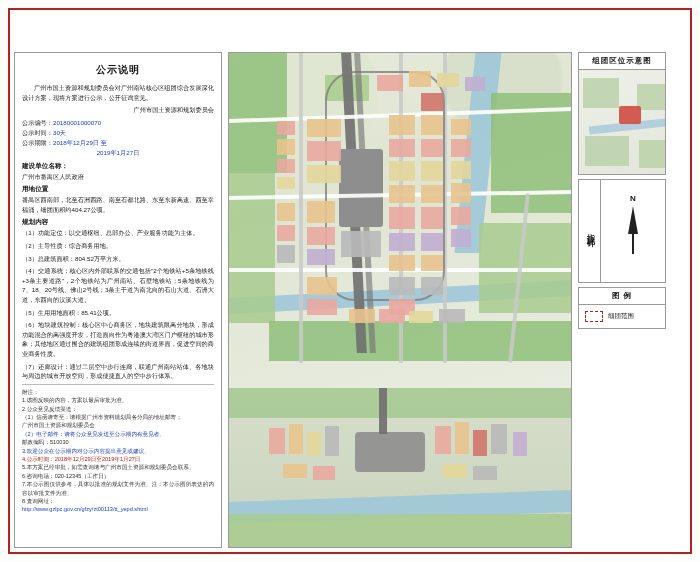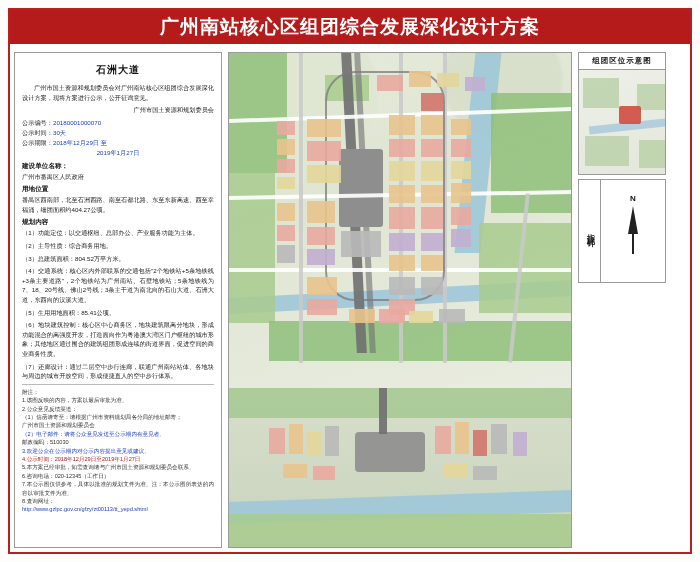--- a/index.html
+++ b/index.html
@@ -225,26 +225,23 @@
     position:absolute;left:8px;bottom:6px;
     font-size:5.5px;color:#222;
   }
 </style>
 </head>
 <body>
 
 <div class="page">
   <div class="outer-frame"></div>
 
-  <div class="title-bar">
-    <span class="title-text">广州南站核心区组团综合发展深化设计方案</span>
-  </div>
 
   <div class="left-panel">
-    <div class="panel-heading">石洲大道</div>
+    <div class="panel-heading">公示说明</div>
     <p class="para indent">广州市国土资源和规划委员会对广州南站核心区组团综合发展深化设计方案，现将方案进行公示，公开征询意见。</p>
     <p class="para right">广州市国土资源和规划委员会</p>
 
     <p class="kv">
       <span>公示编号：</span><span class="val">20180001000070</span>
     </p>
     <p class="kv">
       <span>公示时间：</span><span class="val">30天</span>
     </p>
     <p class="kv">
@@ -411,14 +408,21 @@
       <div class="rp-compass-label">指北针</div>
       <div class="rp-compass-val">
         <div class="compass">
           <span class="nletter">N</span>
           <span class="needle"></span>
           <span class="stem"></span>
         </div>
       </div>
     </div>
 
+    <div class="rp-box rp-legend-box">
+      <div class="rp-head">图 例</div>
+      <div class="legend-row">
+        <span class="legend-swatch"></span>
+        <span>细团范围</span>
+      </div>
+    </div>
   </div>
 </div>
 
 </body></html>

